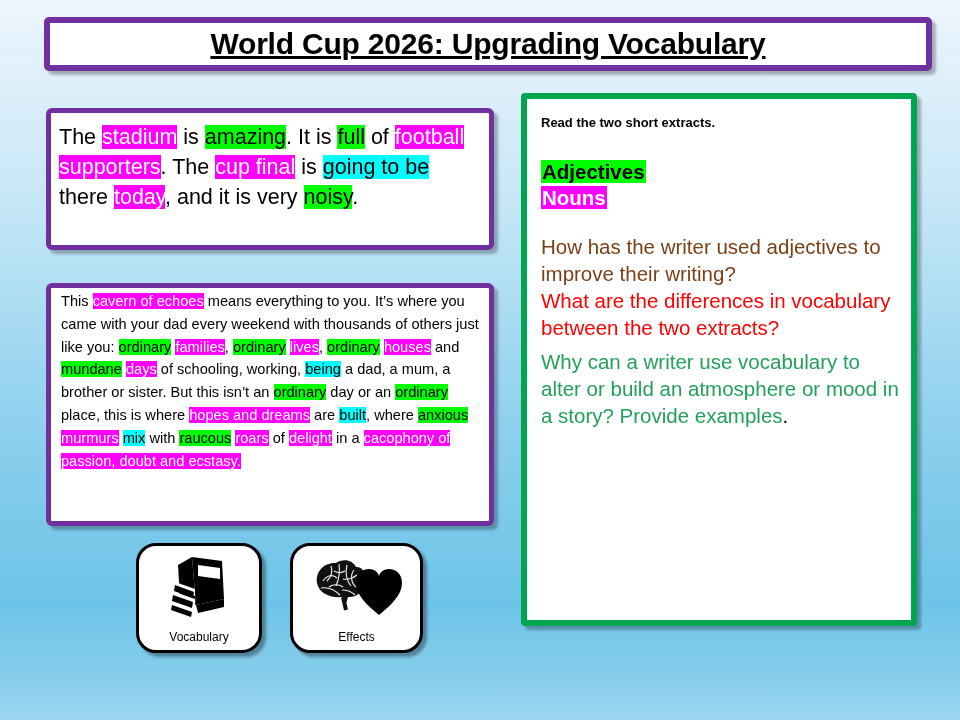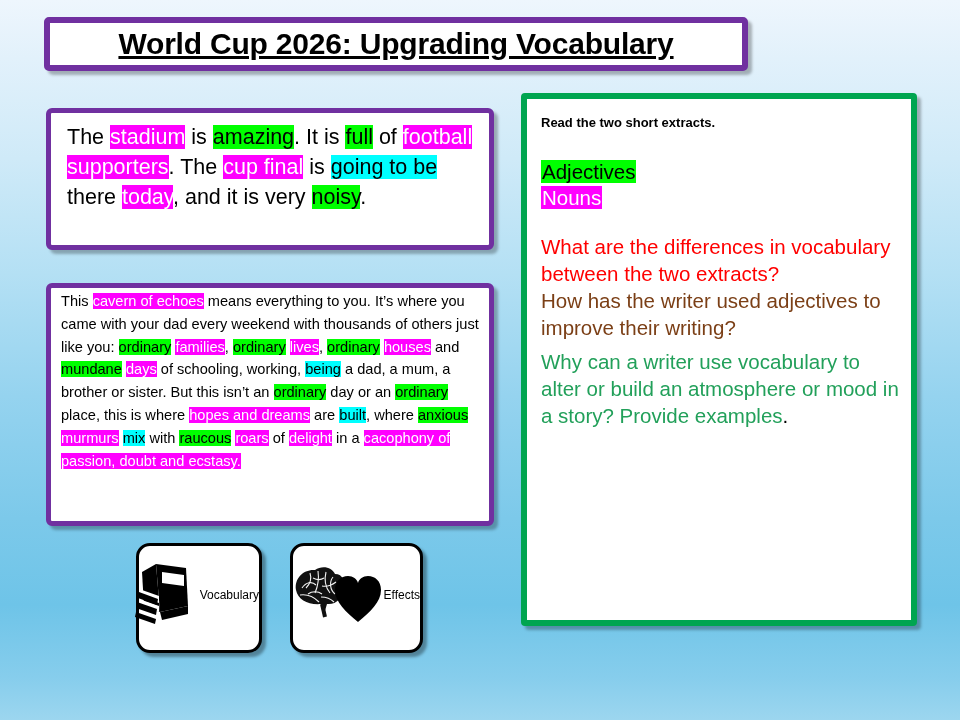--- a/index.html
+++ b/index.html
@@ -27,21 +27,21 @@
         #86cdec 94%,
         #9cd6ef 100%);
     overflow: hidden;
   }
 
   
   #title-box {
     position: absolute;
     left: 44px;
     top: 17px;
-    width: 704px;
+    width: 888px;
     height: 54px;
     background: #ffffff;
     border: 6px solid #7030a0;
     border-radius: 5px;
     box-sizing: border-box;
     box-shadow: 4px 4px 3px rgba(0,0,0,0.28);
     display: flex;
     align-items: center;
     justify-content: center;
   }
@@ -63,21 +63,21 @@
     box-sizing: border-box;
     box-shadow: 4px 4px 3px rgba(0,0,0,0.28);
   }
 
   
   #extract1-box {
     left: 46px;
     top: 108px;
     width: 448px;
     height: 142px;
-    padding: 9px 10px 6px 16px;
+    padding: 9px 10px 6px 8px;
   }
   #extract1-text {
     font-size: 21.5px;
     line-height: 30px;
     color: #000000;
   }
 
   
   #extract2-box {
     left: 46px;
@@ -111,21 +111,21 @@
     box-shadow: 4px 4px 3px rgba(0,0,0,0.28);
     padding: 12px 12px 6px 14px;
   }
   #task-heading {
     font-size: 13px;
     font-weight: bold;
     color: #000000;
     margin: 0 0 24px 0;
     line-height: 24px;
   }
-  .legend-list { margin: 0 0 22px 0; }
+  .legend-list { margin: 0 0 22px 0; font-weight: bold; }
   .legend-item {
     font-size: 20.5px;
     line-height: 26px;
     color: #000000;
     display: block;
   }
   .legend-item > span { padding: 0 1px; }
   .question {
     font-size: 20.5px;
     line-height: 27px;
@@ -134,25 +134,25 @@
   .q-red   { color: #ff0000; }
   .q-brown { color: #7b3f16; }
   .q-green { color: #22a05a; margin-top: 7px; }
   .q-green .period { color: #000000; }
 
   
   .icon-card {
     position: absolute;
     background: #ffffff;
     border: 3px solid #000000;
-    border-radius: 14px;
+    border-radius: 20px;
     box-sizing: border-box;
     box-shadow: 4px 4px 3px rgba(0,0,0,0.35);
     display: flex;
-    flex-direction: row;
+    flex-direction: column;
     align-items: center;
     justify-content: flex-end;
     padding-bottom: 6px;
   }
   #card-vocabulary { left: 136px; top: 543px; width: 126px; height: 110px; }
   #card-effects    { left: 290px; top: 543px; width: 133px; height: 110px; }
   .icon-art { flex: 1; display: flex; align-items: center; justify-content: center; width: 100%; }
   .icon-label {
     font-size: 12px;
     color: #000000;
@@ -181,22 +181,22 @@
 
     <div class="legend-list">
       <div class="legend-item">
         <span class="hl-a">Adjectives</span>
       </div>
       <div class="legend-item">
         <span class="hl-n">Nouns</span>
       </div>
     </div>
 
+    <p class="question q-brown">How has the writer used adjectives to improve their writing?</p>
     <p class="question q-red">What are the differences in vocabulary between the two extracts?</p>
-    <p class="question q-brown">How has the writer used adjectives to improve their writing?</p>
     <p class="question q-green"><span>Why can a writer use vocabulary to alter or build an atmosphere or mood in a story? Provide examples</span><span class="period">.</span></p>
   </div>
 
   <div id="card-vocabulary" class="icon-card">
     <div class="icon-art">
       <svg width="74" height="66" viewBox="0 0 74 66" aria-hidden="true">
         <g fill="#000000">
           <path d="M30 2 L60 6 L62 44 L34 50 Z"></path>
           <path d="M34 50 L62 44 L62 52 L36 58 Z"></path>
           <path d="M30 2 L34 50 L18 44 L16 10 Z"></path>

